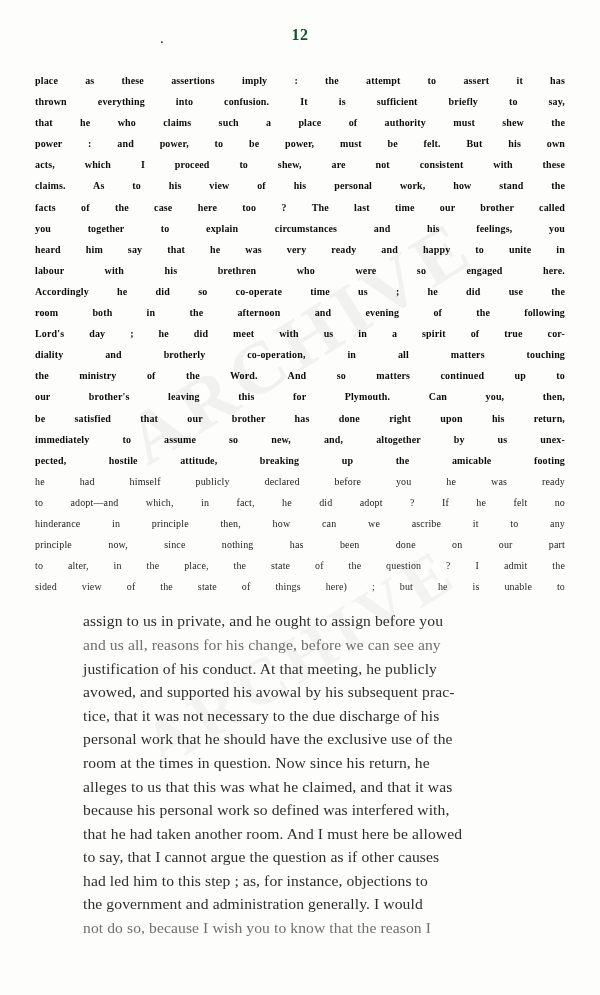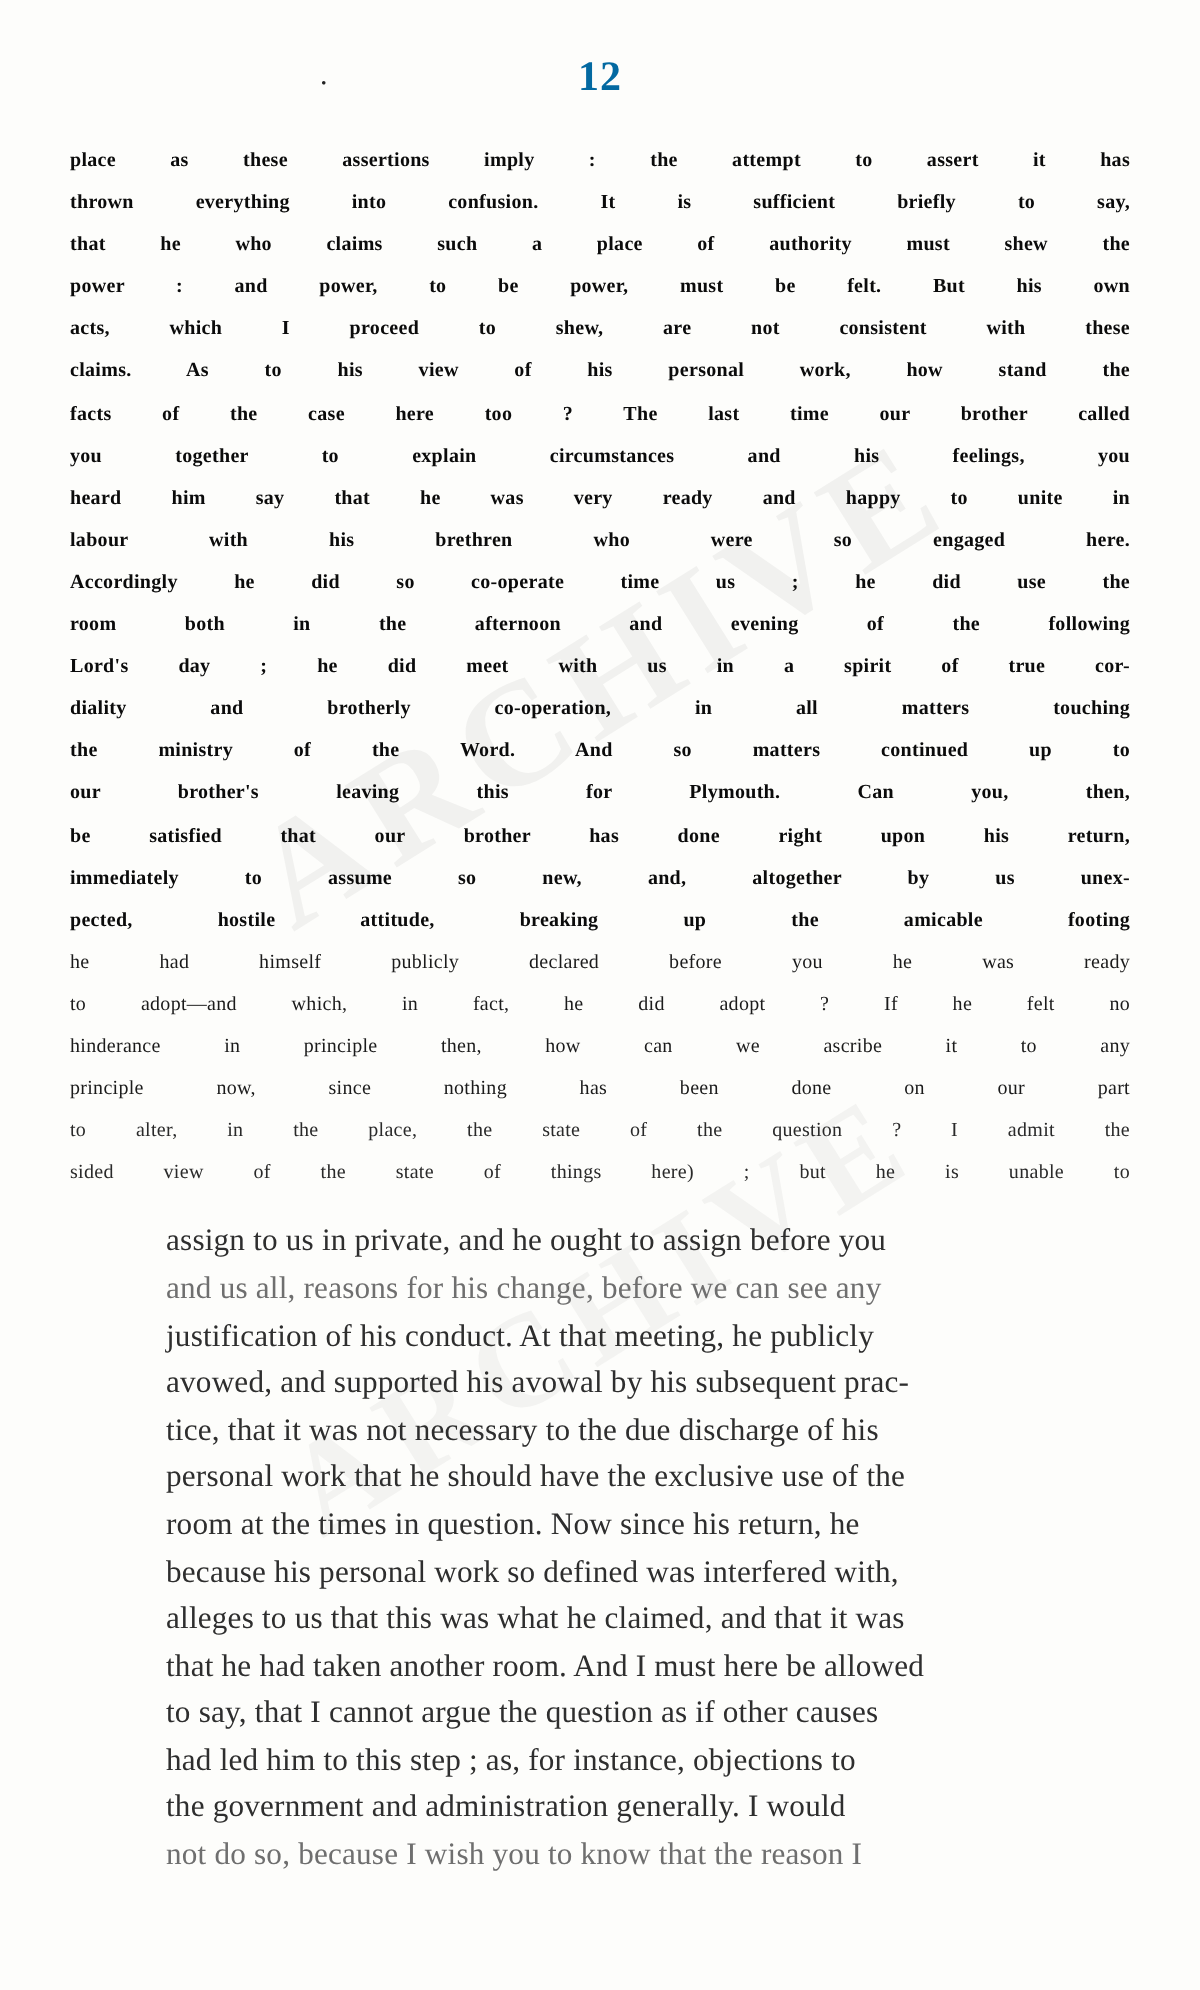--- a/index.html
+++ b/index.html
@@ -49,24 +49,24 @@
   .page-header {
     position: absolute;
     left: 0;
     top: 26px;
     width: 600px;
     text-align: center;
     z-index: 10;
   }
   .page-number {
     font-family: "Liberation Serif", serif;
-    font-size: 21px;
+    font-size: 16px;
     font-weight: bold;
     letter-spacing: 0.5px;
-    color: #0369a1;
+    color: #14532d;
   }
   .header-mark {
     position: absolute;
     left: 160px;
     top: 30px;
     font-size: 15px;
     color: #222;
     z-index: 10;
   }
 
@@ -164,22 +164,22 @@
     </div>
 
     <div class="block-b">
       <span class="ln">assign to us  in  private, and  he ought to assign before you</span>
       <span class="ln faint">and us all,  reasons  for  his change,  before we can see any</span>
       <span class="ln">justification  of  his  conduct.    At that  meeting, he publicly</span>
       <span class="ln">avowed,  and  supported  his  avowal by  his subsequent prac-</span>
       <span class="ln">tice, that  it  was  not  necessary  to the due discharge  of his</span>
       <span class="ln">personal work that he should have the exclusive use of the</span>
       <span class="ln">room at  the  times in question.    Now since  his  return, he</span>
+      <span class="ln">alleges to us that  this was what he claimed, and that it was</span>
       <span class="ln">because his personal work  so defined was  interfered  with,</span>
-      <span class="ln">alleges to us that  this was what he claimed, and that it was</span>
       <span class="ln">that he had taken another room.   And I must here be allowed</span>
       <span class="ln">to say, that  I cannot argue  the  question as if  other causes</span>
       <span class="ln">had  led  him  to this  step ; as, for  instance,  objections  to</span>
       <span class="ln">the  government  and  administration  generally.     I  would</span>
       <span class="ln faint">not  do  so,  because  I  wish  you  to  know  that  the reason I</span>
     </div>
 
   </div>
 </div>
 

